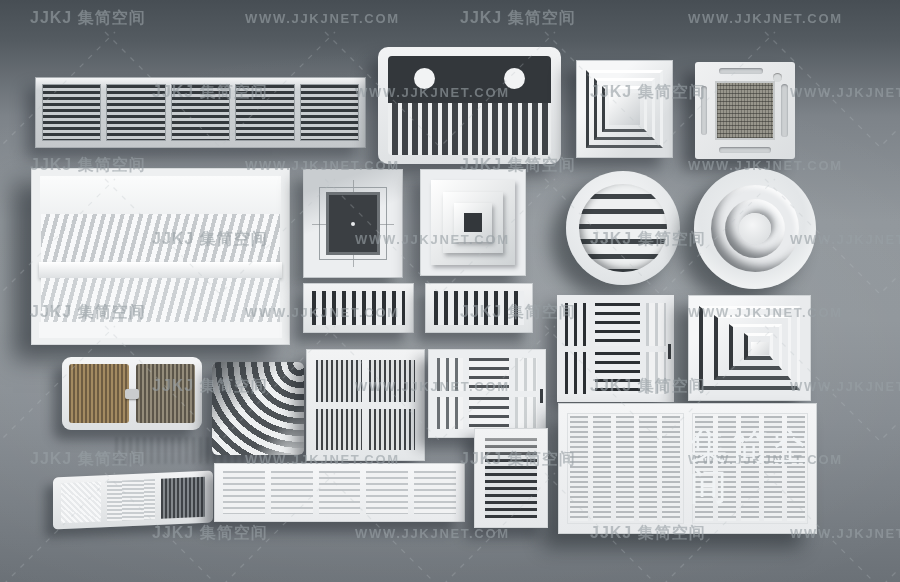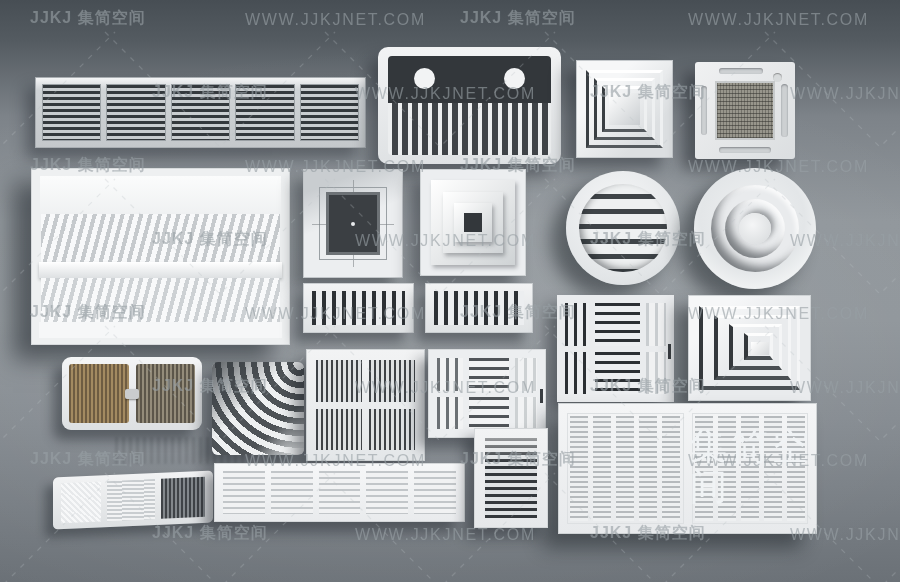--- a/index.html
+++ b/index.html
@@ -9,21 +9,21 @@
     background:
       radial-gradient(ellipse 130% 95% at 46% 60%, rgba(255,255,255,.12), rgba(255,255,255,0) 55%),
       radial-gradient(ellipse 140% 120% at 50% 45%, rgba(0,0,0,0) 58%, rgba(15,20,26,.40) 100%),
       linear-gradient(180deg,#474e54 0%,#545b61 7%,#7d8389 20%,#90969b 38%,#8f959a 55%,#848a90 72%,#767c82 88%,#6b7177 100%);
   }
   .vent{position:absolute;z-index:2;}
   .deco{position:absolute;left:0;top:0;z-index:5;pointer-events:none;}
   #watermark-layer{position:absolute;inset:0;z-index:6;pointer-events:none;}
   .wm{position:absolute;white-space:nowrap;color:rgba(152,159,165,.62);}
   .wm-logo{font-size:16px;letter-spacing:1px;font-weight:bold;}
-  .wm-site{font-size:16px;letter-spacing:1.7px;font-weight:normal;transform:translateY(3px);}
+  .wm-site{font-size:13px;letter-spacing:1.7px;font-weight:bold;transform:translateY(3px);}
   #brand-overlay{position:absolute;left:690px;top:427px;width:158px;z-index:7;text-align:left;color:#f0f3f5;}
   #brand-overlay .brand{font-size:37px;letter-spacing:4px;line-height:40px;}
   #brand-overlay .mid{font-size:35px;letter-spacing:1px;line-height:37px;}
 
   
   #v1{left:35px;top:77px;width:331px;height:71px;background:linear-gradient(180deg,#f4f5f6,#cfd3d6 18%,#c4c8cb);
       border:1px solid #a9aeb2;box-shadow:-9px 11px 14px rgba(22,27,33,.38);padding:6px;display:flex;gap:5px;box-sizing:border-box;}
   #v1 .col{flex:1;background:repeating-linear-gradient(180deg,#34393d 0 3px,#c9cdd0 3px 6px);border:1px solid #9aa0a4;}
 
   

